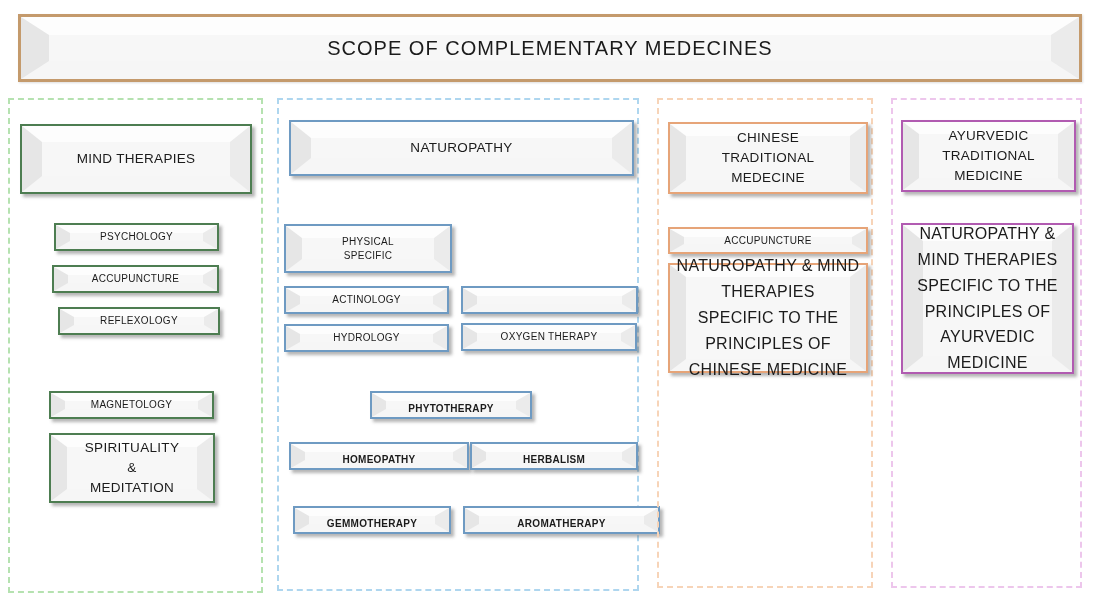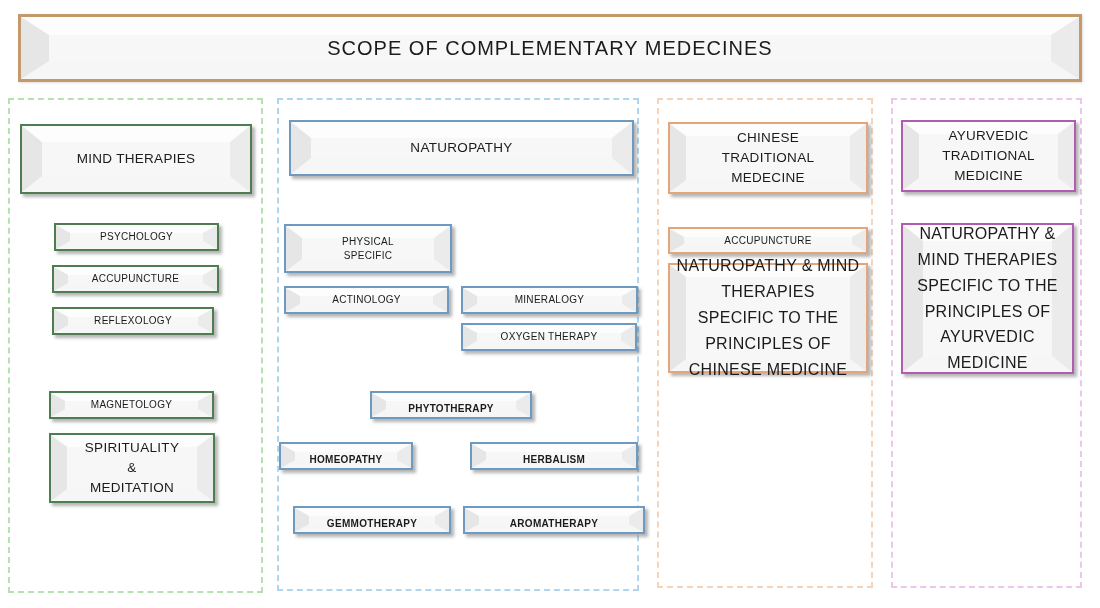--- a/index.html
+++ b/index.html
@@ -67,21 +67,21 @@
       <div class="label">MIND THERAPIES</div>
     </div>
     <div class="box green" style="left:44px;top:123px;width:165px;height:28px">
       <div class="bevel b-sm"></div>
       <div class="label">PSYCHOLOGY</div>
     </div>
     <div class="box green" style="left:42px;top:165px;width:167px;height:28px">
       <div class="bevel b-sm"></div>
       <div class="label">ACCUPUNCTURE</div>
     </div>
-    <div class="box green" style="left:42px;top:207px;width:162px;height:28px">
+    <div class="box green" style="left:48px;top:207px;width:162px;height:28px">
       <div class="bevel b-sm"></div>
       <div class="label">REFLEXOLOGY</div>
     </div>
     <div class="box green" style="left:39px;top:291px;width:165px;height:28px">
       <div class="bevel b-sm"></div>
       <div class="label">MAGNETOLOGY</div>
     </div>
     <div class="box green hdr" style="left:39px;top:333px;width:166px;height:70px">
       <div class="bevel b-md"></div>
       <div class="label">SPIRITUALITY
@@ -99,43 +99,46 @@
       <div class="bevel b-md"></div>
       <div class="label">PHYSICAL
 SPECIFIC</div>
     </div>
     <div class="box blue" style="left:5px;top:186px;width:165px;height:28px">
       <div class="bevel b-sm"></div>
       <div class="label">ACTINOLOGY</div>
     </div>
     <div class="box blue" style="left:182px;top:186px;width:177px;height:28px">
       <div class="bevel b-sm"></div>
-      <div class="label">MINERALOGY</div>
+    </div>
+    <div class="box blue" style="left:5px;top:224px;width:165px;height:28px">
+      <div class="bevel b-sm"></div>
+      <div class="label">HYDROLOGY</div>
     </div>
     <div class="box blue" style="left:182px;top:223px;width:176px;height:28px">
       <div class="bevel b-sm"></div>
       <div class="label">OXYGEN THERAPY</div>
     </div>
     <div class="box blue bold" style="left:91px;top:291px;width:162px;height:28px">
       <div class="bevel b-sm"></div>
       <div class="label">PHYTOTHERAPY</div>
     </div>
-    <div class="box blue bold" style="left:0;top:342px;width:134px;height:28px">
+    <div class="box blue bold" style="left:10px;top:342px;width:180px;height:28px">
       <div class="bevel b-sm"></div>
       <div class="label">HOMEOPATHY</div>
     </div>
     <div class="box blue bold" style="left:191px;top:342px;width:168px;height:28px">
       <div class="bevel b-sm"></div>
       <div class="label">HERBALISM</div>
     </div>
     <div class="box blue bold" style="left:14px;top:406px;width:158px;height:28px">
       <div class="bevel b-sm"></div>
       <div class="label">GEMMOTHERAPY</div>
     </div>
-    <div class="box blue bold" style="left:184px;top:406px;width:182px;height:28px">
+    <div class="box blue bold" style="left:184px;top:406px;width:197px;height:28px">
       <div class="bevel b-sm"></div>
       <div class="label">AROMATHERAPY</div>
     </div>
   </div>
 
   <div class="col col-orange" style="left:657px;top:98px;width:216px;height:490px">
     <div class="box orange hdr" style="left:9px;top:22px;width:200px;height:72px">
       <div class="bevel b-md"></div>
       <div class="label">CHINESE
 TRADITIONAL

